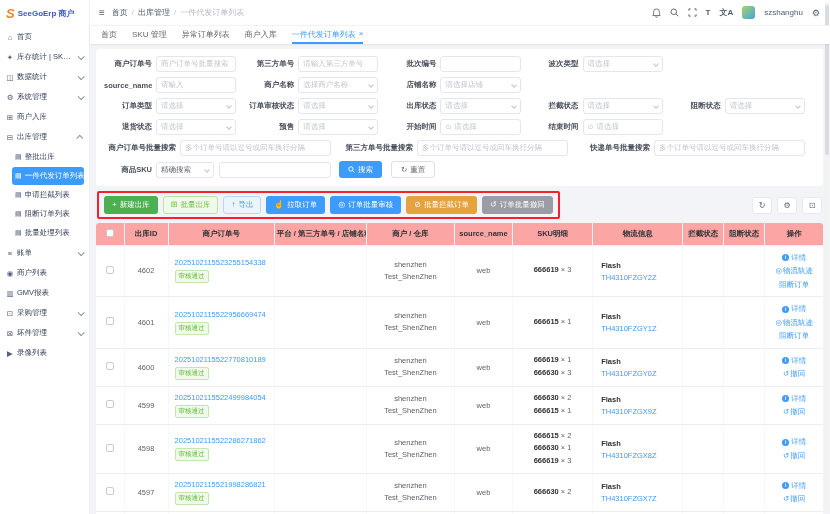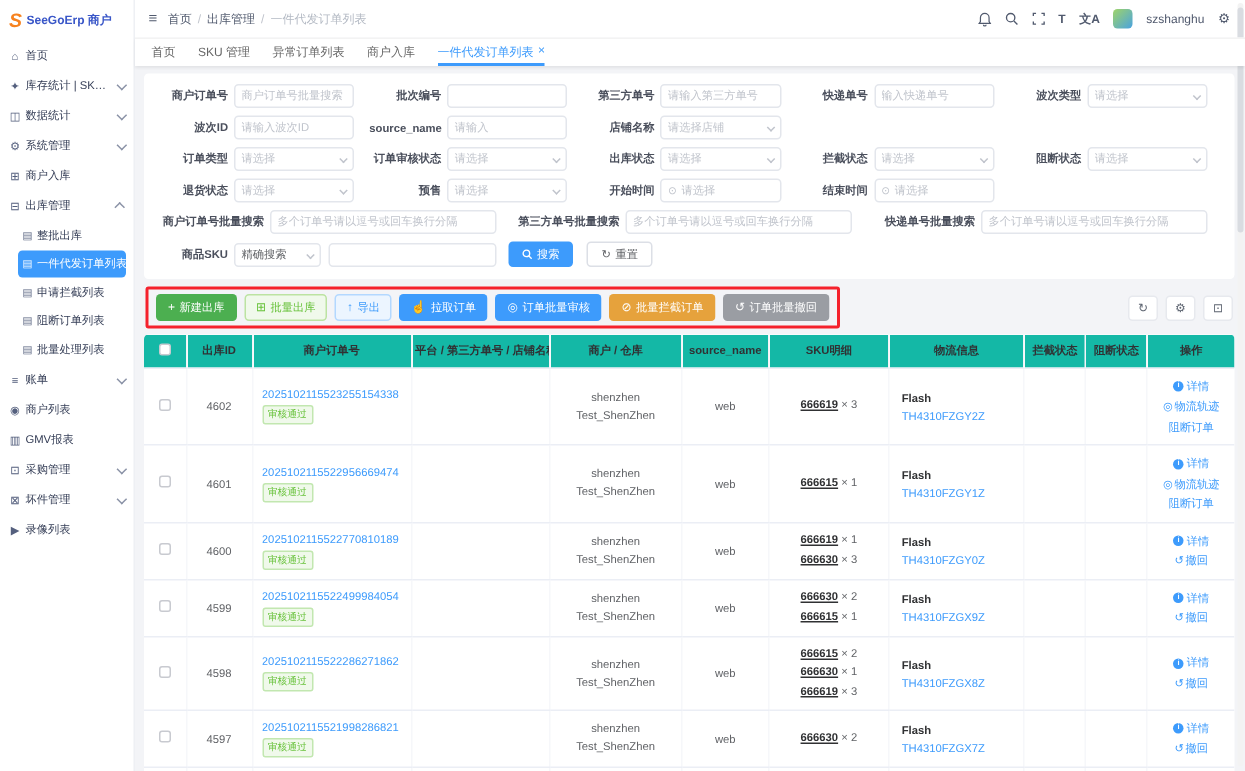--- a/index.html
+++ b/index.html
@@ -72,31 +72,31 @@
   .v-blue-light { background:#ecf5ff; border-color:#b3d8ff; color:#3d9bfc; }
   .v-blue-solid { background:#3d9bfc; color:#fff; }
   .v-orange-solid { background:#e6a23c; color:#fff; }
   .v-gray-solid { background:#9a9da3; color:#fff; }
   .table-tools { margin-left:auto; display:flex; gap:5px; }
   .tool-btn { width:20px; height:17px; background:#fff; border:1px solid #e7e9ee; border-radius:3px; display:flex; align-items:center; justify-content:center; font-size:8px; color:#5f6672; cursor:pointer; }
 
   
   .table-card { background:#fff; border-radius:3px 3px 0 0; flex:1; overflow:hidden; }
   table { width:100%; border-collapse:collapse; table-layout:fixed; font-size:7.5px; color:#606266; }
-  th { background:#14b8a6; color:#303133; font-weight:bold; height:22px; border-bottom:1px solid #ebeef5; border-right:1px solid #f3f4f8; padding:0 2px; white-space:nowrap; overflow:hidden; }
+  th { background:#fca5a5; color:#303133; font-weight:bold; height:22px; border-bottom:1px solid #ebeef5; border-right:1px solid #f3f4f8; padding:0 2px; white-space:nowrap; overflow:hidden; }
   td { border-bottom:1px solid #ebeef5; border-right:1px solid #f6f7fa; padding:5px 3px; text-align:center; vertical-align:middle; }
   th:last-child, td:last-child { border-right:none; }
   .cb { display:inline-block; width:8px; height:8px; border:1px solid #c8cad0; border-radius:2px; background:#fff; cursor:pointer; }
   .cell-order { text-align:left; padding-left:6px; }
   .link { color:#3d9bfc; cursor:pointer; }
   .order-no { display:block; white-space:nowrap; overflow:hidden; text-overflow:ellipsis; }
   .badge { display:inline-block; border:1px solid #c2e7b0; background:#f0f9eb; color:#67c23a; border-radius:2px; font-size:6.5px; padding:1px 3px; margin-top:3px; }
   .m-line { line-height:1.6; }
   .sku-line { line-height:1.7; white-space:nowrap; }
-  .sku-line b { color:#303133;text-decoration:underline; }
+  .sku-line b { color:#303133; }
   .sku-line .qty { color:#606266; }
   .cell-logi { text-align:left; padding-left:8px; }
   .logi-carrier { color:#303133; font-weight:bold; line-height:1.7; }
   .op-line { line-height:1.8; white-space:nowrap; }
   .op-line .info-i { display:inline-flex; width:7px; height:7px; border-radius:50%; background:#3d9bfc; color:#fff; font-size:5px; align-items:center; justify-content:center; vertical-align:middle; margin-right:2px; font-weight:bold; }
   .op-line .gicon { font-size:7.5px; margin-right:1px; }
 
   
   .v-track { position:absolute; right:1px; top:2px; bottom:3px; width:4px; background:#f3f3f3; border-radius:2px; }
   .v-thumb { position:absolute; top:3px; left:0; width:4px; height:150px; background:#d9dce1; border-radius:2px; }
@@ -253,56 +253,51 @@
       <div class="filter-card" id="filter-panel">
 
         <div class="f-row">
             <div class="f-field">
               <span class="f-label">商户订单号</span>
               <span class="ctl input">
                 <span class="ph">商户订单号批量搜索</span>
               </span>
             </div>
             <div class="f-field">
+              <span class="f-label">第三方单号</span>
+              <span class="ctl input">
+                <span class="ph">请输入第三方单号</span>
+              </span>
+            </div>
+            <div class="f-field">
               <span class="f-label">批次编号</span>
               <span class="ctl input">
                 <span class="ph"></span>
               </span>
             </div>
             <div class="f-field">
-              <span class="f-label">第三方单号</span>
-              <span class="ctl input">
-                <span class="ph">请输入第三方单号</span>
-              </span>
-            </div>
-            <div class="f-field">
-              <span class="f-label">快递单号</span>
-              <span class="ctl input">
-                <span class="ph">输入快递单号</span>
-              </span>
-            </div>
-            <div class="f-field">
               <span class="f-label">波次类型</span>
               <span class="ctl select">
                 <span class="ph">请选择</span>
                 <span class="sel-arrow"></span>
               </span>
             </div>
           </div>
           <div class="f-row">
-            <div class="f-field">
-              <span class="f-label">波次ID</span>
-              <span class="ctl input">
-                <span class="ph">请输入波次ID</span>
-              </span>
-            </div>
             <div class="f-field">
               <span class="f-label">source_name</span>
               <span class="ctl input">
                 <span class="ph">请输入</span>
+              </span>
+            </div>
+            <div class="f-field">
+              <span class="f-label">商户名称</span>
+              <span class="ctl select">
+                <span class="ph">选择商户名称</span>
+                <span class="sel-arrow"></span>
               </span>
             </div>
             <div class="f-field">
               <span class="f-label">店铺名称</span>
               <span class="ctl select">
                 <span class="ph">请选择店铺</span>
                 <span class="sel-arrow"></span>
               </span>
             </div>
           </div>

